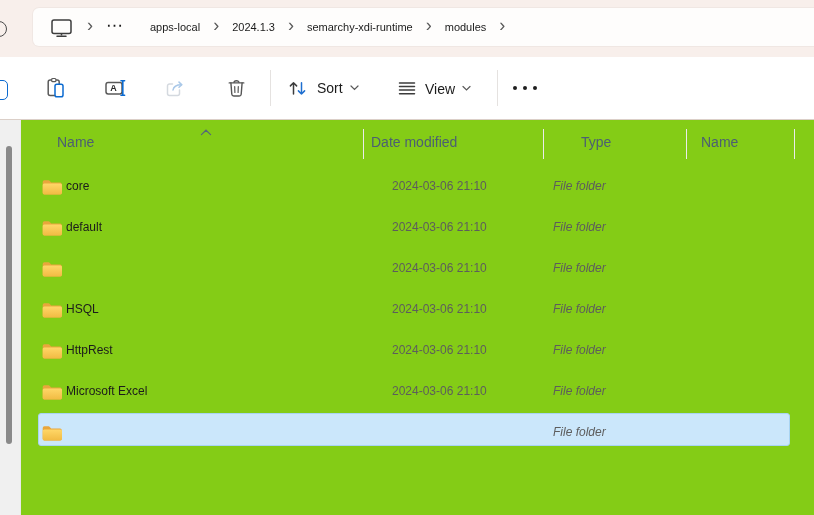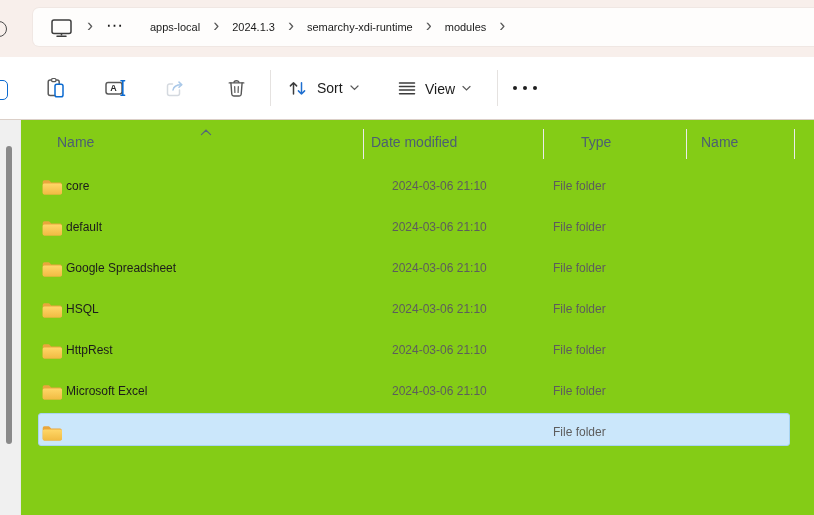--- a/index.html
+++ b/index.html
@@ -60,21 +60,21 @@
   .rows{position:absolute;left:0;top:46px;width:814px;}
   .row{position:relative;height:41px;}
   .sel-bg{
     position:absolute;left:38px;right:24px;top:1px;height:31px;
     background:#cbe7fb;border:1px solid #a9d4f2;border-radius:3px;
   }
   .cell{position:absolute;top:50%;transform:translateY(-56%);font-size:12px;white-space:nowrap;}
   .cell-icon{left:42px;transform:translateY(-50%);}
   .cell-name{left:66px;color:#1c1c1c;}
   .cell-date{left:392px;color:#5d5d5d;}
-  .cell-type{left:553px;color:#5d5d5d;}
+  .cell-type{left:553px;color:#5d5d5d;font-style:italic;}
   .cell-size{left:701px;color:#5d5d5d;}
   svg{display:block;}
 </style>
 </head>
 <body>
 
 <svg width="0" height="0" style="position:absolute">
   <defs>
     <linearGradient id="folderGrad" x1="0" y1="0" x2="0" y2="1">
       <stop offset="0" stop-color="#FFD768"></stop>
@@ -245,21 +245,20 @@
         <span class="cell cell-size"></span>
       </div>
 
       <div class="row">
         <span class="cell cell-icon">
           <svg width="20" height="16" viewBox="0 0 20 16">
               <path d="M0.7 13.8 V3 a1.7 1.7 0 0 1 1.7 -1.7 h4.1 a1.7 1.7 0 0 1 1.3 0.6 l1.3 1.5 h9 a1.6 1.6 0 0 1 1.6 1.6 v8.8 a1.6 1.6 0 0 1 -1.6 1.6 H2.3 a1.6 1.6 0 0 1 -1.6 -1.6 z" fill="#E9A63C"></path>
               <rect x="0.7" y="4.4" width="19.3" height="11" rx="1.6" fill="url(#folderGrad)"></rect>
             </svg>
         </span>
-        <span class="cell cell-name">Google Spreadsheet</span>
         <span class="cell cell-date">2024-03-06 21:10</span>
         <span class="cell cell-type">File folder</span>
         <span class="cell cell-size"></span>
       </div>
 
       <div class="row">
         <span class="cell cell-icon">
           <svg width="20" height="16" viewBox="0 0 20 16">
               <path d="M0.7 13.8 V3 a1.7 1.7 0 0 1 1.7 -1.7 h4.1 a1.7 1.7 0 0 1 1.3 0.6 l1.3 1.5 h9 a1.6 1.6 0 0 1 1.6 1.6 v8.8 a1.6 1.6 0 0 1 -1.6 1.6 H2.3 a1.6 1.6 0 0 1 -1.6 -1.6 z" fill="#E9A63C"></path>
               <rect x="0.7" y="4.4" width="19.3" height="11" rx="1.6" fill="url(#folderGrad)"></rect>

